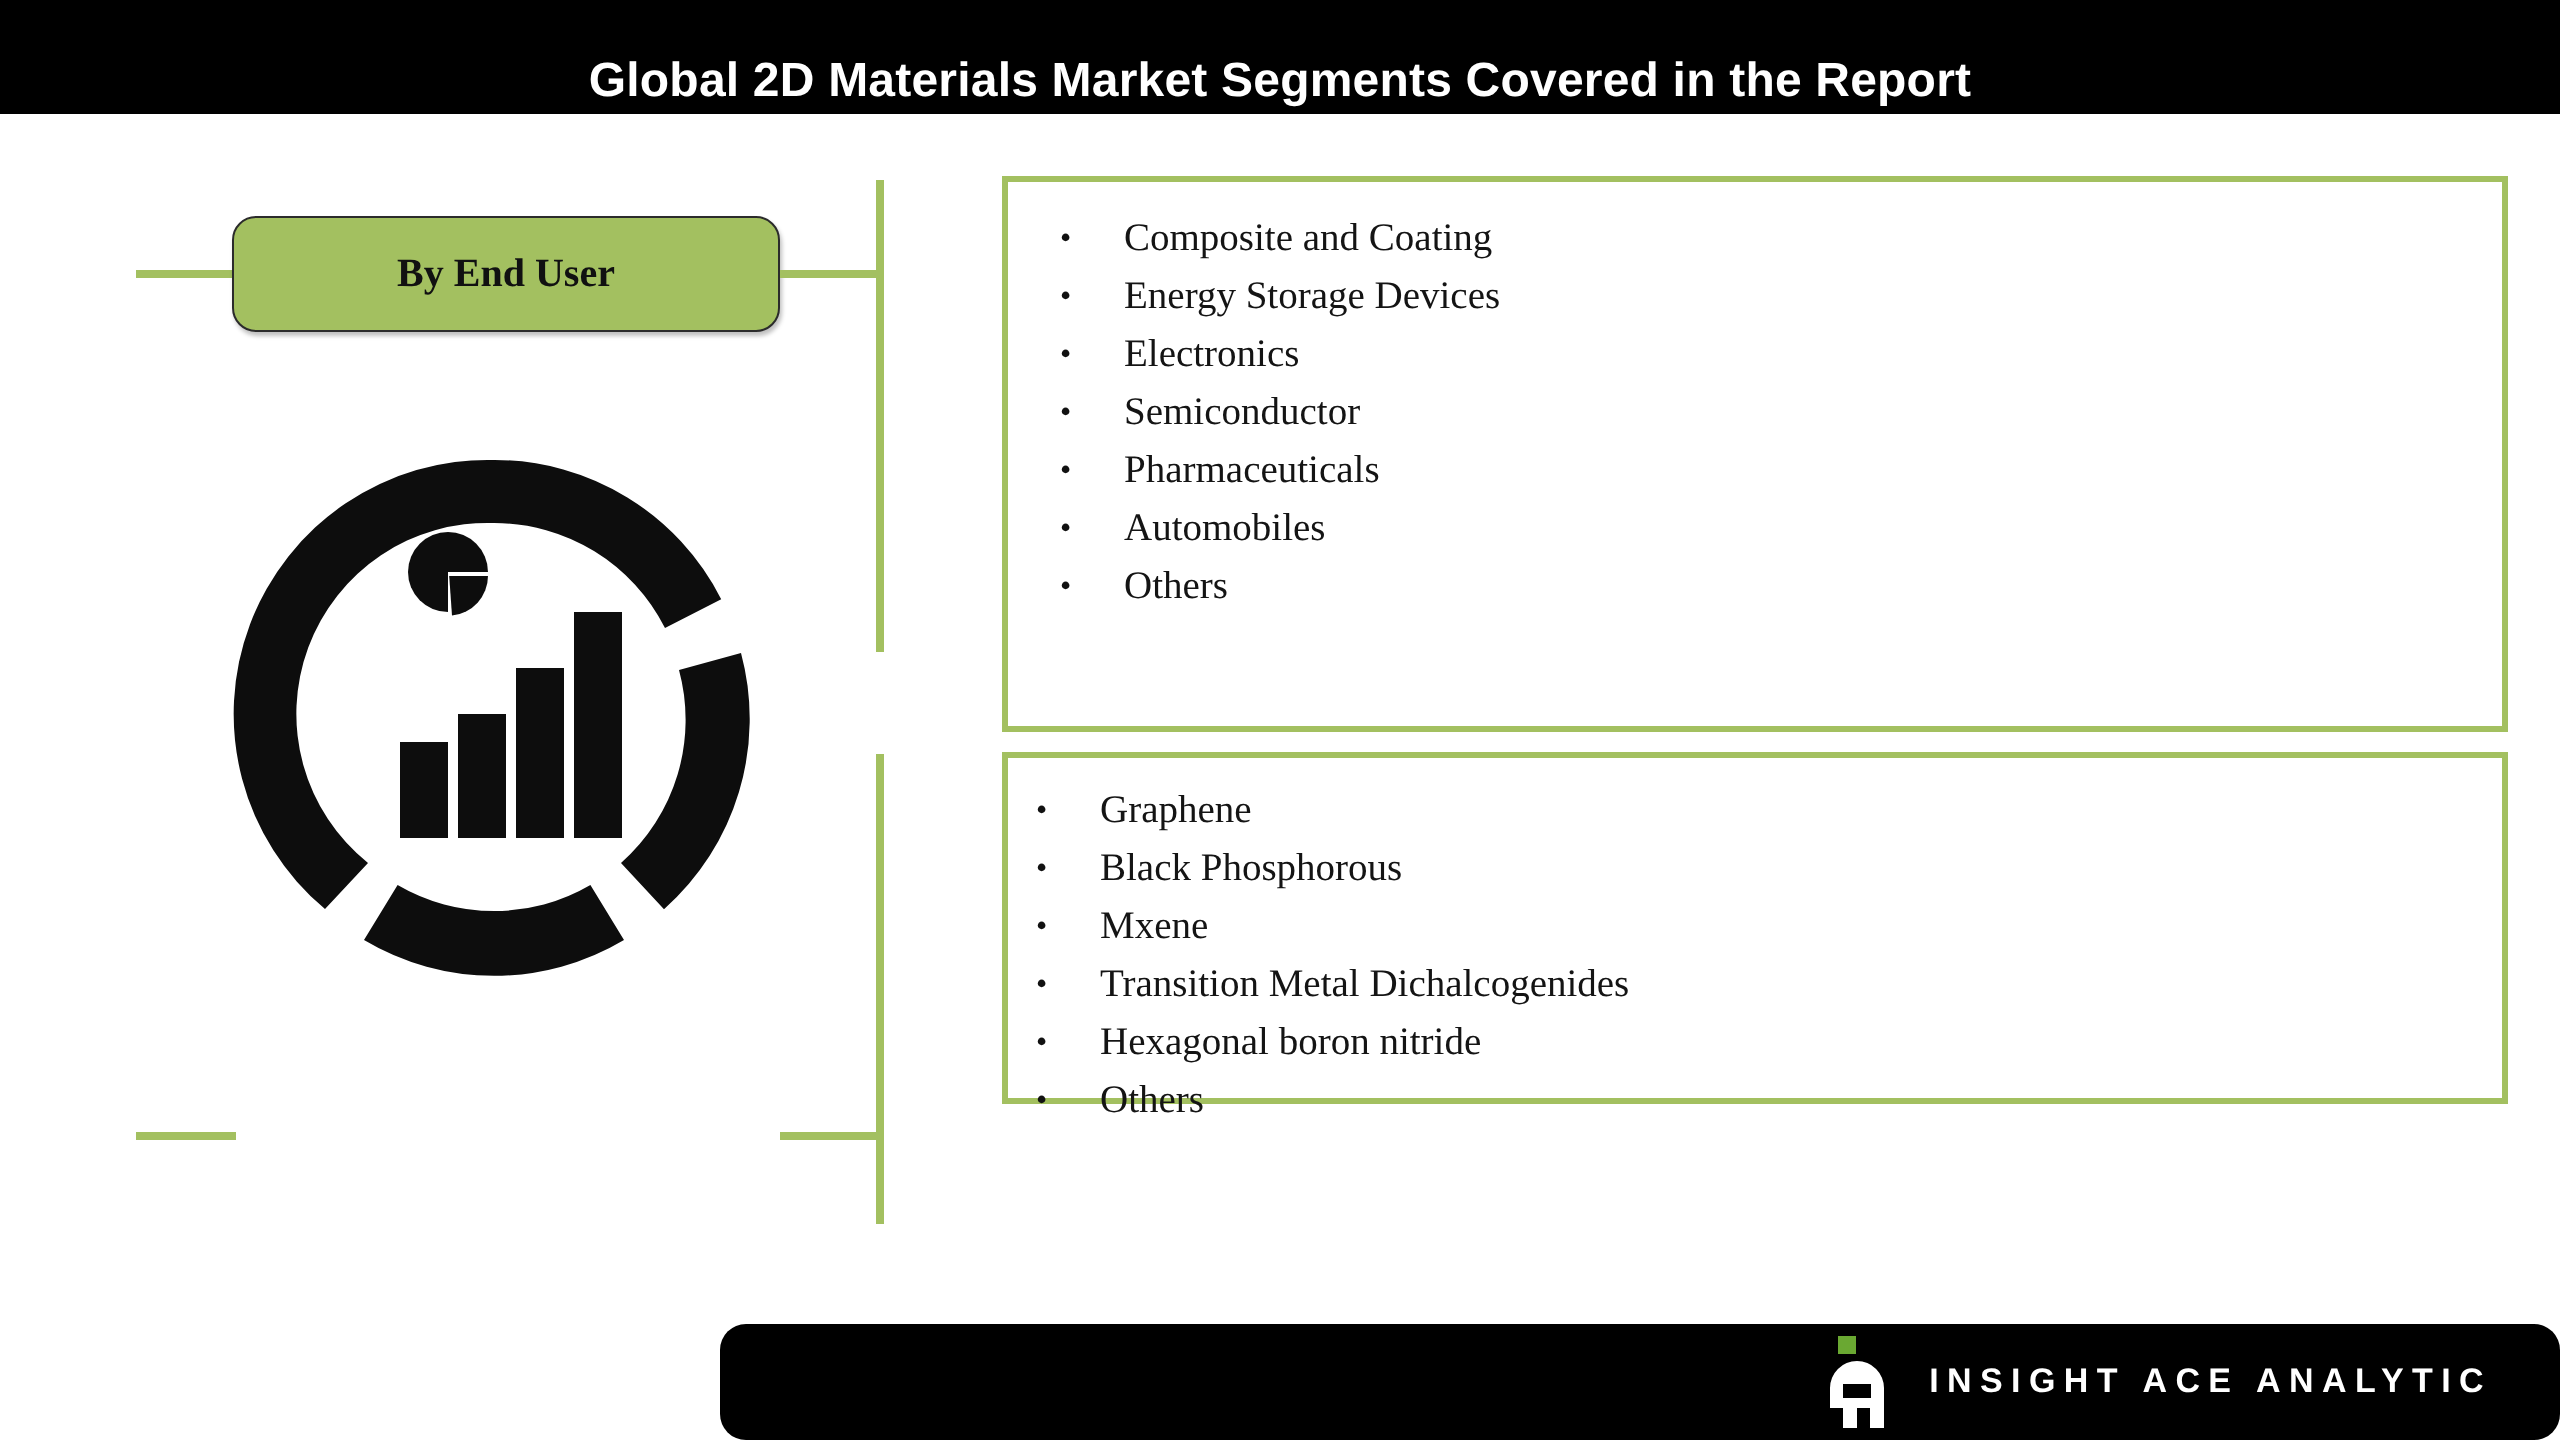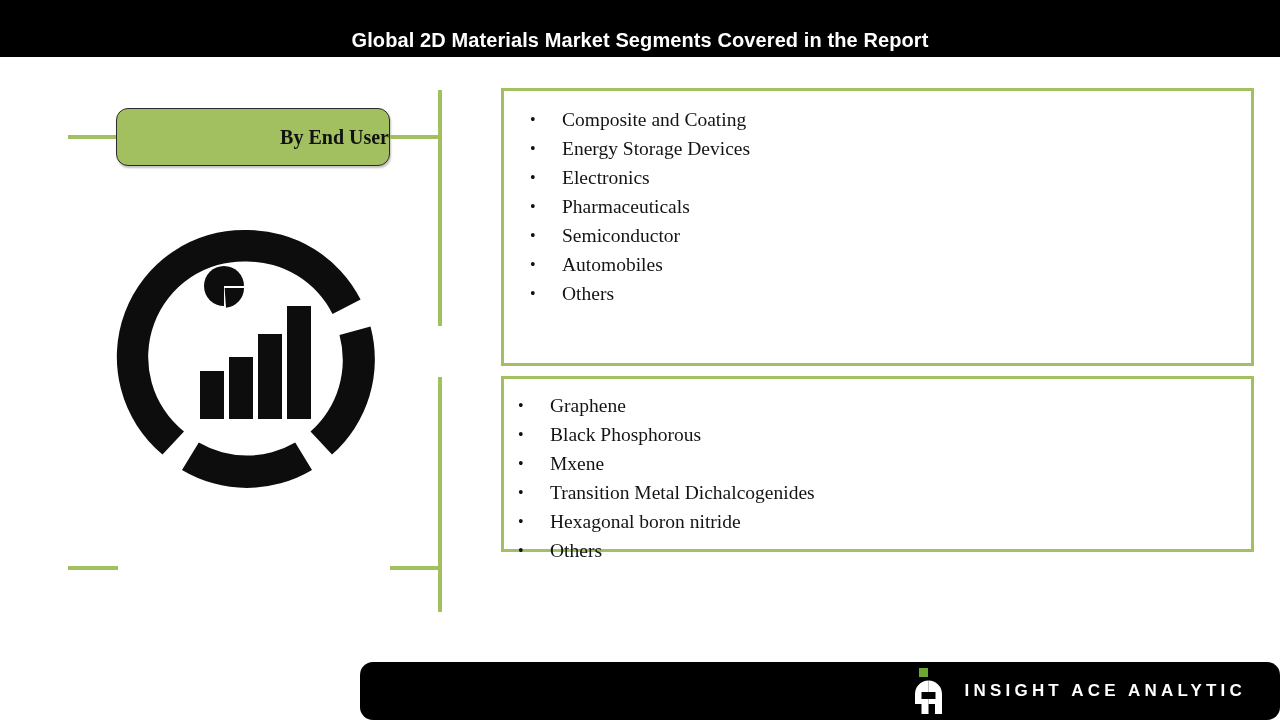--- a/index.html
+++ b/index.html
@@ -14,33 +14,33 @@
 
   
   .titlebar {
     position:absolute; left:0; top:0; width:1280px; height:57px;
     background:#000000;
     display:flex; align-items:center; justify-content:center;
   }
   .titlebar .title {
     color:#ffffff;
     font-family:"Liberation Sans", sans-serif;
-    font-size:20px; font-weight:bold; letter-spacing:0.1px;
+    font-size:24px; font-weight:bold; letter-spacing:0.1px;
     white-space:nowrap;
     margin-top:24px;
   }
 
   
   .label-box {
     position:absolute;
     width:274px; height:58px;
     background:#a3c060;
     border:1.5px solid #2b2b2b;
     border-radius:12px;
-    display:flex; align-items:center; justify-content:flex-end;
+    display:flex; align-items:center; justify-content:center;
     box-shadow:1px 2px 2px rgba(0,0,0,0.25);
   }
   .label-box span {
     font-family:"Liberation Serif", serif;
     font-size:20px; font-weight:bold; color:#111111;
     white-space:nowrap;
   }
   #box-end-user  { left:116px; top:108px; }
   #box-material  { left:116px; top:539px; }
 
@@ -176,22 +176,22 @@
         <path d="M131 62 A20 20 0 0 1 113 81.8 L111.6 62 Z"></path>
       </g>
     </svg>
   </div>
 
   <div class="list-box" id="list-box-1">
     <ul class="seg-list">
       <li>Composite and Coating</li>
       <li>Energy Storage Devices</li>
       <li>Electronics</li>
+      <li>Semiconductor</li>
       <li>Pharmaceuticals</li>
-      <li>Semiconductor</li>
       <li>Automobiles</li>
       <li>Others</li>
     </ul>
   </div>
 
   <div class="list-box" id="list-box-2">
     <ul class="seg-list">
       <li>Graphene</li>
       <li>Black Phosphorous</li>
       <li>Mxene</li>

